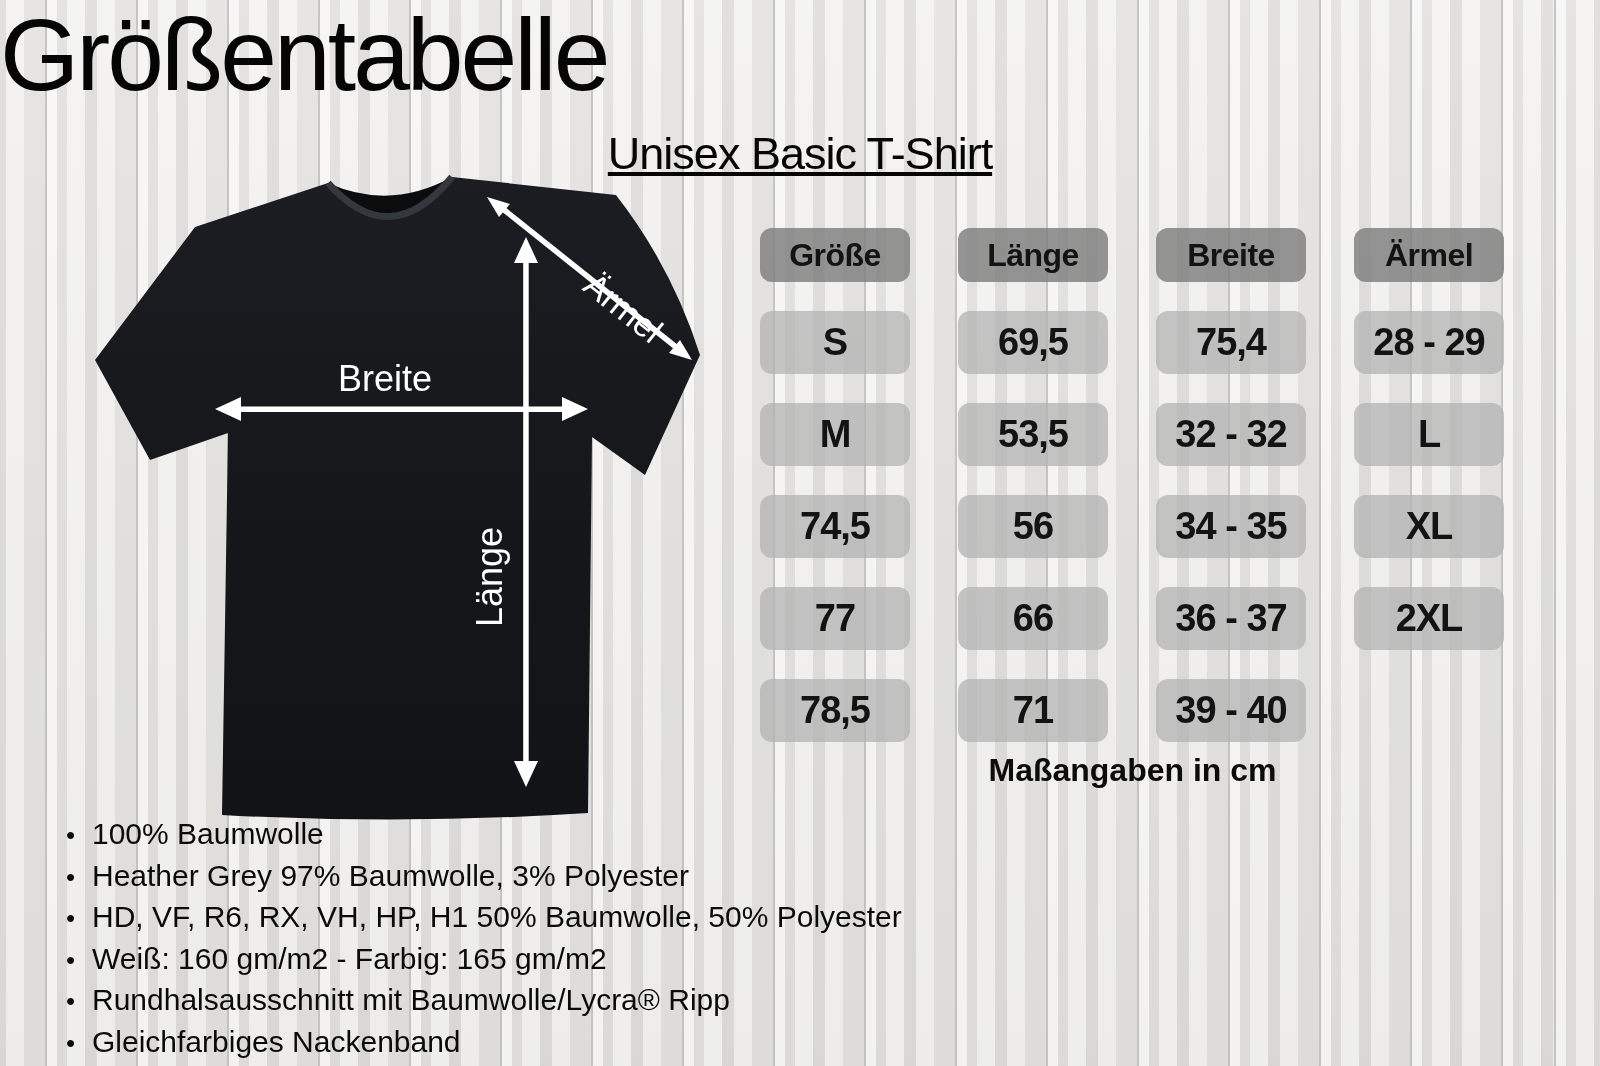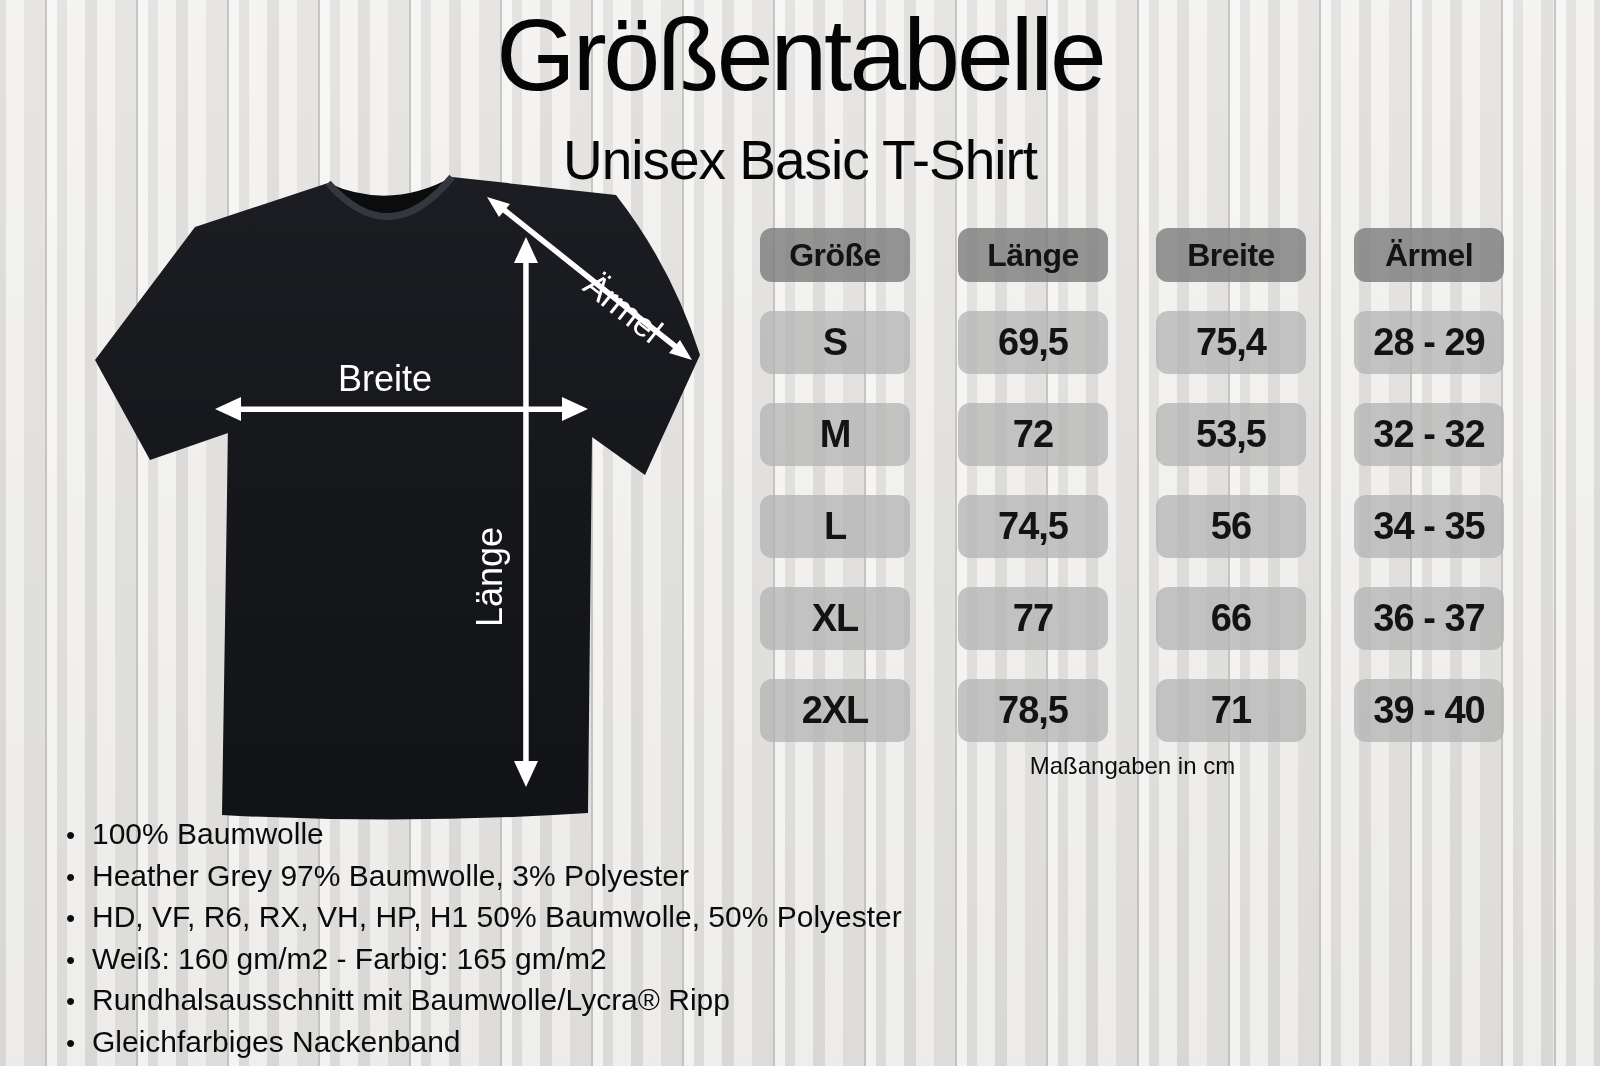--- a/index.html
+++ b/index.html
@@ -14,26 +14,26 @@
         rgba(255,255,255,0.55) 0px, rgba(255,255,255,0.55) 12px,
         rgba(120,120,118,0.07) 12px, rgba(120,120,118,0.07) 22px,
         rgba(255,255,255,0.40) 22px, rgba(255,255,255,0.40) 40px,
         rgba(120,120,118,0.10) 40px, rgba(120,120,118,0.10) 52px,
         rgba(255,255,255,0.35) 52px, rgba(255,255,255,0.35) 70px,
         rgba(120,120,118,0.06) 70px, rgba(120,120,118,0.06) 91px),
       linear-gradient(180deg,#edecea 0%,#e7e6e4 55%,#e3e2e0 100%);
     background-position:-46px 0,-46px 0,0 0;
   }
   .title{
-    position:absolute;top:2px;left:0;width:100%;text-align:center;
+    position:absolute;top:2px;left:0;width:100%;
     font-size:102px;font-weight:500;letter-spacing:-3px;color:#050505;line-height:1.05;
   }
   .subtitle{
     position:absolute;top:128px;left:0;width:100%;text-align:center;
-    font-size:55px;font-weight:400;letter-spacing:-1px;color:#060606;
+    font-size:45px;font-weight:400;letter-spacing:-1px;color:#060606;text-decoration:underline;
   }
   .shirt-svg{position:absolute;left:60px;top:165px;width:680px;height:670px;}
   .svg-label{font-family:"Liberation Sans","DejaVu Sans",sans-serif;fill:#ffffff;}
   .size-table{
     position:absolute;left:760px;top:228px;width:745px;
     display:grid;grid-template-columns:150px 150px 150px 150px;
     grid-template-rows:54px 63px 63px 63px 63px 63px;
     column-gap:48px;row-gap:29px;
   }
   .cell{
@@ -43,21 +43,21 @@
   .cell.hdr{
     background:rgba(124,124,124,0.80);
     font-size:32px;font-weight:bold;letter-spacing:-0.5px;
   }
   .cell.dat{
     background:rgba(178,178,178,0.74);
     font-size:38px;font-weight:bold;letter-spacing:-1px;
   }
   .table-note{
     position:absolute;left:760px;top:752px;width:745px;text-align:center;
-    font-size:24px;font-weight:400;color:#0c0c0c;
+    font-size:32px;font-weight:700;color:#0c0c0c;
   }
   .features{
     position:absolute;left:58px;top:806px;margin:8px;padding:0;list-style:none;
   }
   .features li{
     font-size:30px;line-height:39.5px;color:#0b0b0b;white-space:nowrap;
   }
   .features .blt{display:inline-block;width:26px;text-align:left;font-size:26px;}
 </style>
 </head>
@@ -123,21 +123,20 @@
     <div class="cell hdr">Länge</div>
     <div class="cell hdr">Breite</div>
     <div class="cell hdr">Ärmel</div>
 
     <div class="cell dat">S</div>
     <div class="cell dat">69,5</div>
     <div class="cell dat">75,4</div>
     <div class="cell dat">28 - 29</div>
 
     <div class="cell dat">M</div>
-    <div class="cell dat">72</div>
     <div class="cell dat">53,5</div>
     <div class="cell dat">32 - 32</div>
 
     <div class="cell dat">L</div>
     <div class="cell dat">74,5</div>
     <div class="cell dat">56</div>
     <div class="cell dat">34 - 35</div>
 
     <div class="cell dat">XL</div>
     <div class="cell dat">77</div>

